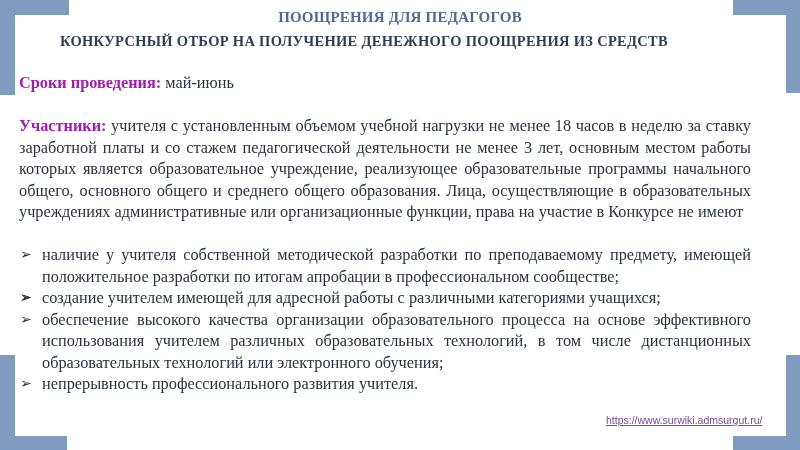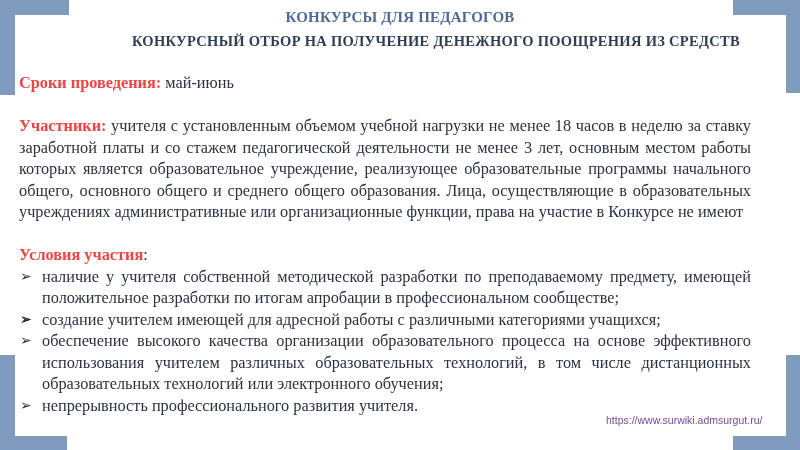--- a/index.html
+++ b/index.html
@@ -36,38 +36,38 @@
       text-align: center;
       font-weight: bold;
       font-size: 15px;
       color: #4e6a93;
       letter-spacing: 0.2px;
     }
     .sub-title {
       position: absolute;
       left: 60px; right: 60px;
       top: 32px;
-      text-align: right;
+      text-align: left;
       font-weight: bold;
       font-size: 14.5px;
       line-height: 18px;
       color: #2f3e53;
       letter-spacing: 0.3px;
     }
     .content {
       position: absolute;
       left: 19px;
       right: 49px;
       top: 72px;
       font-size: 16.3px;
       line-height: 21.5px;
       color: #2a3240;
     }
     .para { margin: 0; text-align: justify; }
-    .para b { color: #ef4444; }
+    .para b { color: #a21caf; }
     .gap { height: 21.5px; }
     .list { list-style: none; margin: 0; padding: 0; }
     .list li {
       position: relative;
       padding-left: 23px;
       text-align: justify;
     }
     .bullet {
       position: absolute;
       left: 1px;
@@ -76,52 +76,50 @@
       color: #2a3240;
       font-family: "DejaVu Sans", sans-serif;
     }
     .link {
       position: absolute;
       left: 606px;
       top: 414px;
       font-family: "Liberation Sans", sans-serif;
       font-size: 10.5px;
       color: #7b4a95;
+      text-decoration: underline;
     }
   </style>
 </head>
 <body>
 
 <div class="corner tl-v"></div>
 <div class="corner tl-h"></div>
 <div class="corner tr-h"></div>
 <div class="corner tr-v"></div>
 <div class="corner bl-v"></div>
 <div class="corner bl-h"></div>
 <div class="corner br-v"></div>
 <div class="corner br-h"></div>
 
-<div class="header-title">КОНКУРСЫ ДЛЯ ПЕДАГОГОВ</div>
+<div class="header-title">ПООЩРЕНИЯ ДЛЯ ПЕДАГОГОВ</div>
 
 <div class="sub-title">
   <div>КОНКУРСНЫЙ ОТБОР НА ПОЛУЧЕНИЕ ДЕНЕЖНОГО ПООЩРЕНИЯ ИЗ СРЕДСТВ</div>
 </div>
 
 <div class="content">
   <p class="para">
     <b>Сроки проведения:</b><span> май-июнь</span>
   </p>
   <div class="gap"></div>
   <p class="para">
     <b>Участники:</b><span> учителя с установленным объемом учебной нагрузки не менее 18 часов в неделю за ставку заработной платы и со стажем педагогической деятельности не менее 3 лет, основным местом работы которых является образовательное учреждение, реализующее образовательные программы начального общего, основного общего и среднего общего образования. Лица, осуществляющие в образовательных учреждениях административные или организационные функции, права на участие в Конкурсе не имеют</span>
   </p>
   <div class="gap"></div>
-  <p class="para">
-    <b>Условия участия</b><span>:</span>
-  </p>
   <ul class="list">
     <li>
       <span class="bullet">➢</span>
       <span>наличие у учителя собственной методической разработки по преподаваемому предмету, имеющей положительное разработки по итогам апробации в профессиональном сообществе;</span>
     </li>
     <li>
       <span class="bullet">➢</span>
     </li>
     <li>
       <span class="bullet">➢</span>

